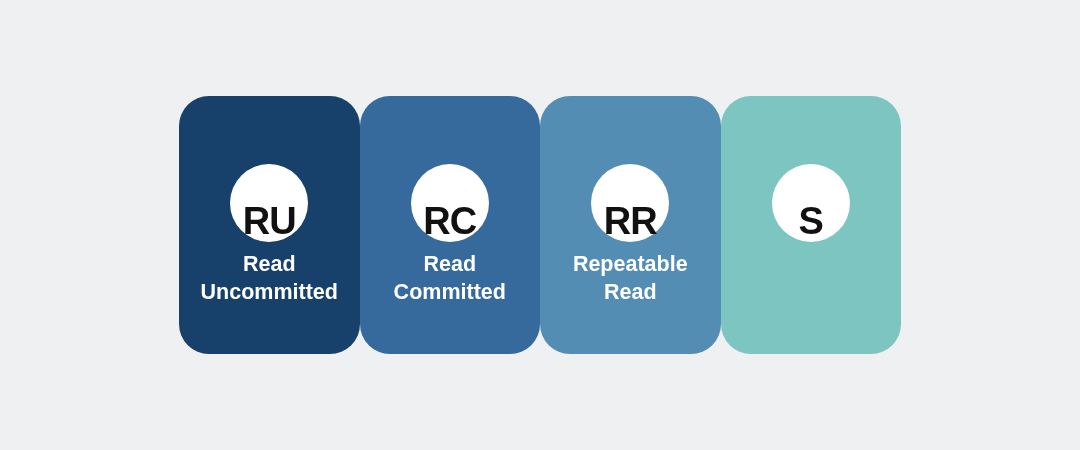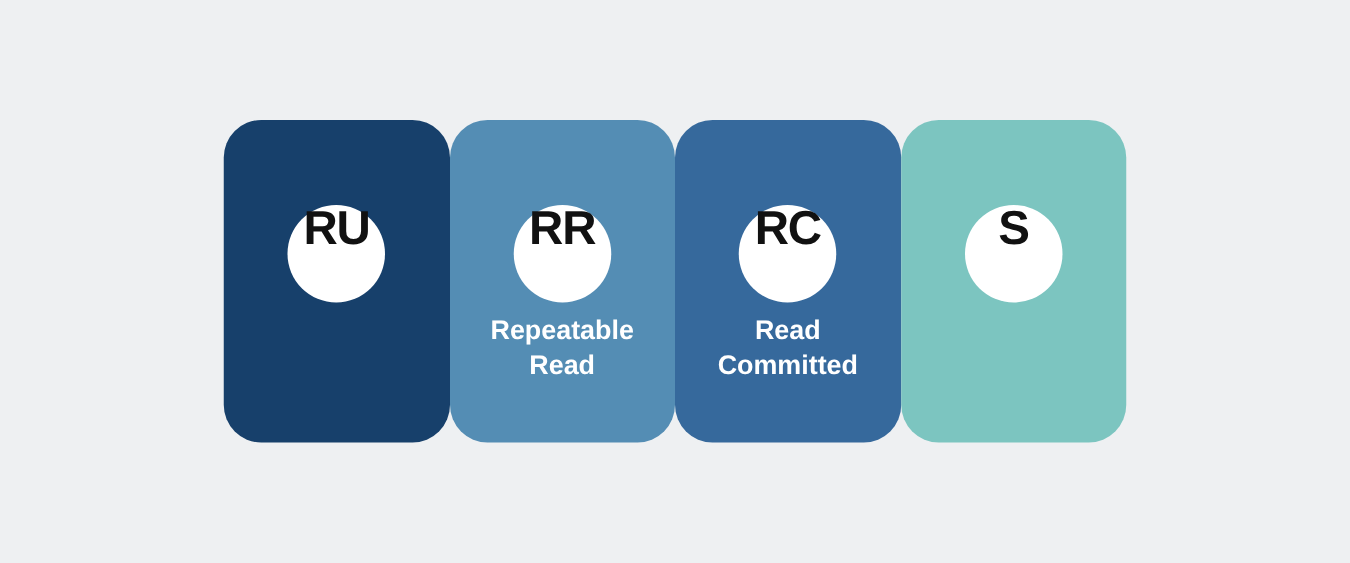--- a/index.html
+++ b/index.html
@@ -31,21 +31,21 @@
       flex-direction: column;
       align-items: center;
       padding-top: 68px;
     }
     .abbr-circle {
       width: 78px;
       height: 78px;
       border-radius: 50%;
       background: #ffffff;
       display: flex;
-      align-items: flex-start;
+      align-items: flex-end;
       justify-content: center;
       flex: 0 0 auto;
     }
     .abbr-text {
       font-weight: bold;
       font-size: 38px;
       letter-spacing: -1px;
       color: #111111;
       line-height: 1;
       padding-bottom: 2px;
@@ -67,34 +67,35 @@
 </head>
 <body>
 
 <div class="stage">
   <div class="cards-row">
 
     <div class="card" style="background: rgb(23, 64, 107);">
       <div class="abbr-circle">
         <span class="abbr-text">RU</span>
       </div>
+      <div class="card-label">Read Uncommitted</div>
+    </div>
+
+    <div class="card" style="background: rgb(54, 105, 156);">
+      <div class="abbr-circle">
+        <span class="abbr-text">RC</span>
+      </div>
+      <div class="card-label">Read Committed</div>
     </div>
 
     <div class="card" style="background: rgb(84, 141, 180);">
       <div class="abbr-circle">
         <span class="abbr-text">RR</span>
       </div>
       <div class="card-label">Repeatable Read</div>
-    </div>
-
-    <div class="card" style="background: rgb(54, 105, 156);">
-      <div class="abbr-circle">
-        <span class="abbr-text">RC</span>
-      </div>
-      <div class="card-label">Read Committed</div>
     </div>
 
     <div class="card" style="background: rgb(124, 197, 192);">
       <div class="abbr-circle">
         <span class="abbr-text">S</span>
       </div>
     </div>
 
   </div>
 </div>

